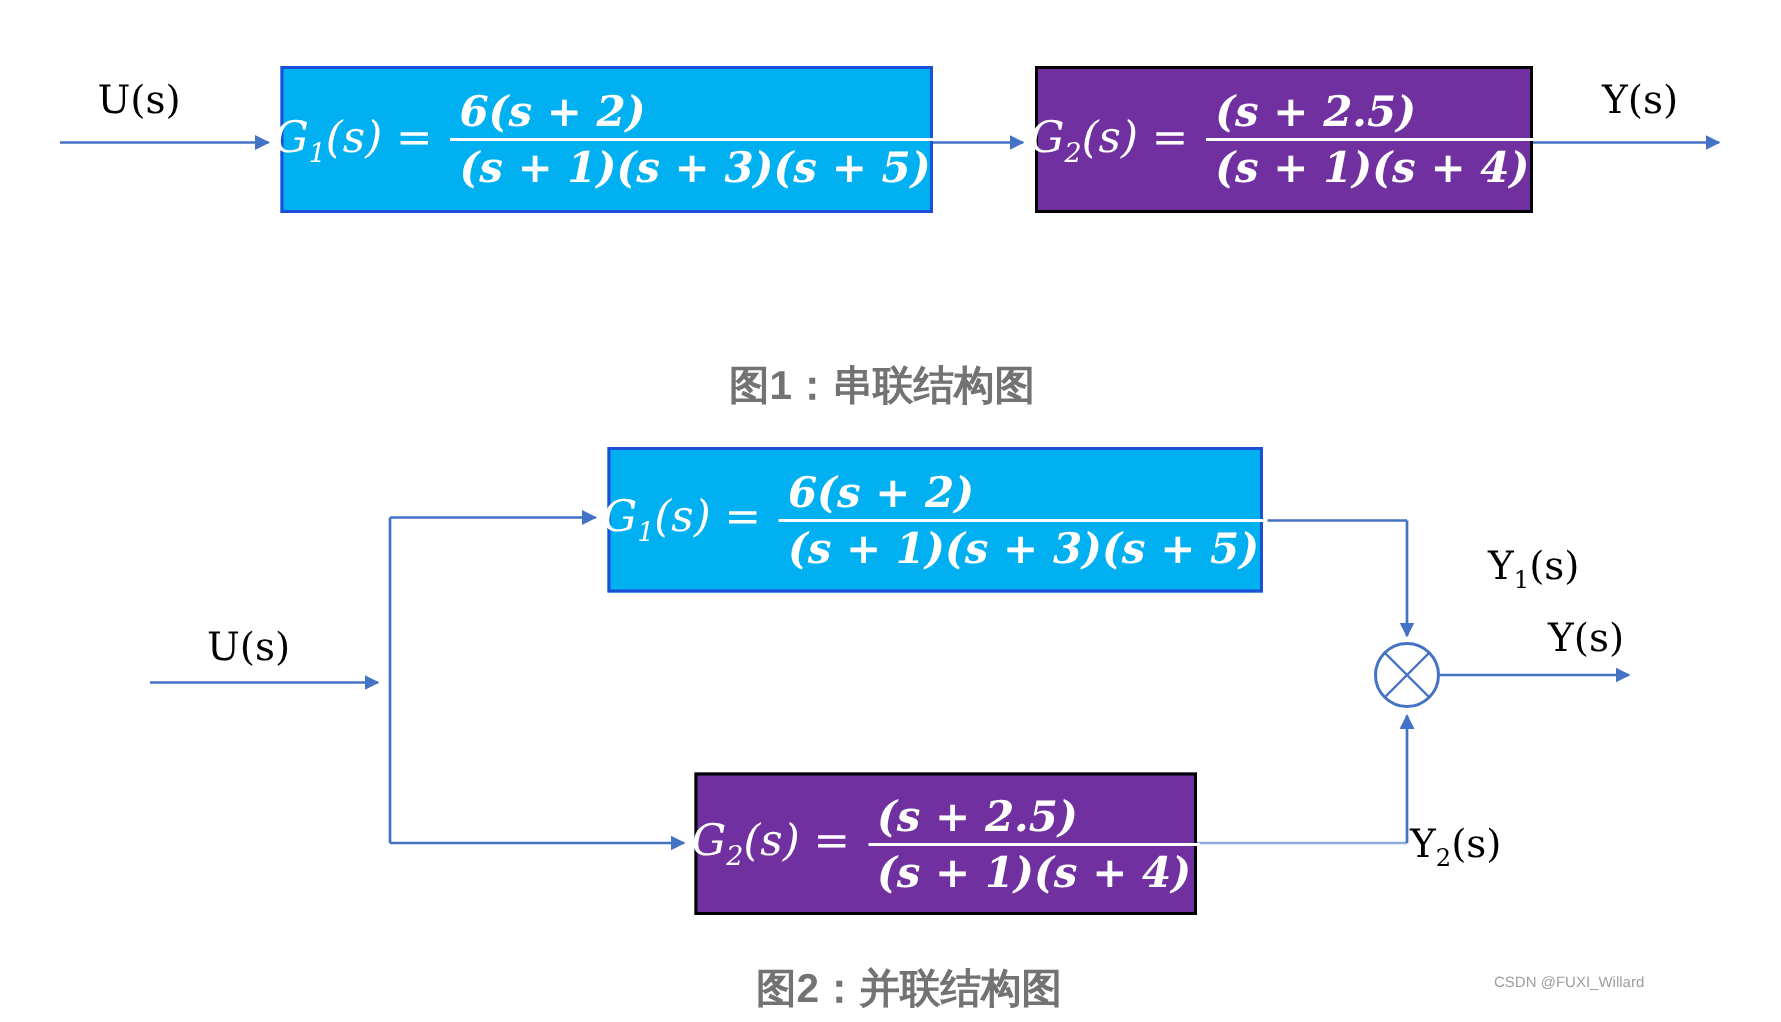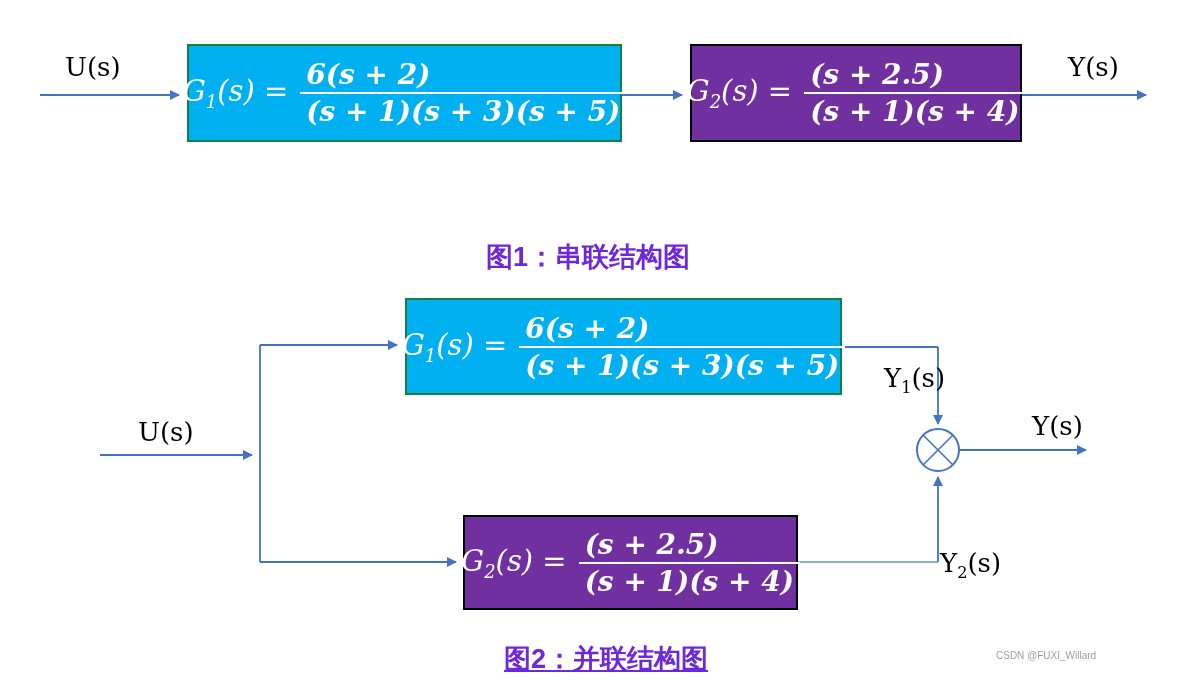--- a/index.html
+++ b/index.html
@@ -25,21 +25,21 @@
 
   .block {
     position: absolute;
     display: flex; align-items: center; justify-content: center;
     gap: 12px;
     color: #ffffff;
     font-family: "DejaVu Serif", serif;
     font-style: italic;
     box-sizing: border-box;
   }
-  .block.cyan   { background: var(--cyan_block, #00b0f0);  border: 2px solid #15803d; gap: 12px; }
+  .block.cyan   { background: var(--cyan_block, #00b0f0);  border: 2px solid #1d4ed8; gap: 12px; }
   .block.purple { background: var(--purple_block, #7030a0); border: 2px solid #000000; }
 
   .lhs { font-size: 29px; white-space: nowrap; }
   .lhs sub { font-size: 0.62em; font-style: italic; }
   .frac {
     display: flex; flex-direction: column; align-items: flex-start;
     font-size: 28px; line-height: 1.25; font-weight: bold;
   }
   .frac .num { padding: 0 6px; white-space: nowrap; }
   .frac .den { padding: 0 6px; border-top: 2px solid #ffffff; white-space: nowrap; }
@@ -51,21 +51,21 @@
     color: #000000;
     white-space: nowrap;
     line-height: 1.1;
   }
   .mathlabel sub { font-size: 0.62em; }
 
   .caption {
     position: absolute;
     font-weight: bold;
     font-size: 27px;
-    color: #6d28d9;
+    color: #737373;
     white-space: nowrap;
   }
   .watermark {
     position: absolute;
     font-size: 10px;
     color: var(--watermark_gray, #9e9e9e);
     white-space: nowrap;
   }
 </style>
 </head>
@@ -137,22 +137,22 @@
   </div>
 
   <div class="block purple" style="left:463px; top:515px; width:335px; height:95px;">
     <span class="lhs"><span>G</span><sub>2</sub><span>(s) =</span></span>
     <span class="frac">
       <span class="num">(s + 2.5)</span>
       <span class="den">(s + 1)(s + 4)</span>
     </span>
   </div>
 
-  <div class="mathlabel" style="left:884px; top:364px;"><span>Y</span><sub>1</sub><span>(s)</span></div>
+  <div class="mathlabel" style="left:992px; top:364px;"><span>Y</span><sub>1</sub><span>(s)</span></div>
 
   <div class="mathlabel" style="left:940px; top:505px;margin-top:44px;"><span>Y</span><sub>2</sub><span>(s)</span></div>
 
   <div class="mathlabel" style="left:1032px; top:412px;">Y(s)</div>
 
-  <div class="caption" style="left:504px; top:641px;text-decoration:underline;">图2：并联结构图</div>
+  <div class="caption" style="left:504px; top:641px;">图2：并联结构图</div>
 </div>
 
 <div class="watermark" style="left:996px; top:650px;">CSDN @FUXI_Willard</div>
 
 </body></html>

